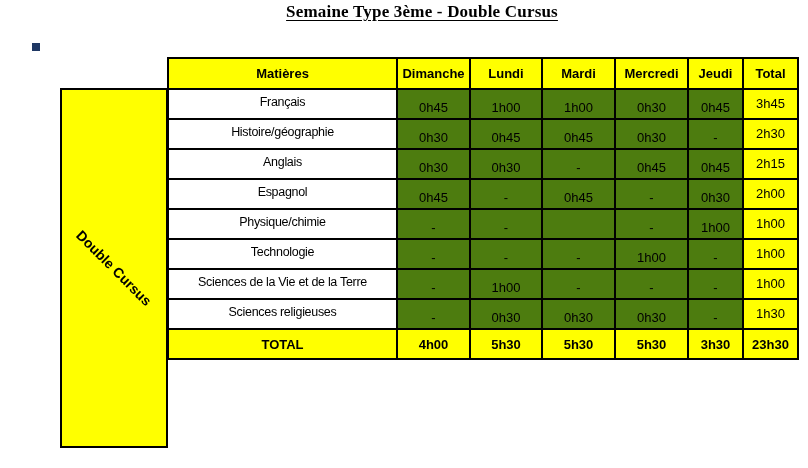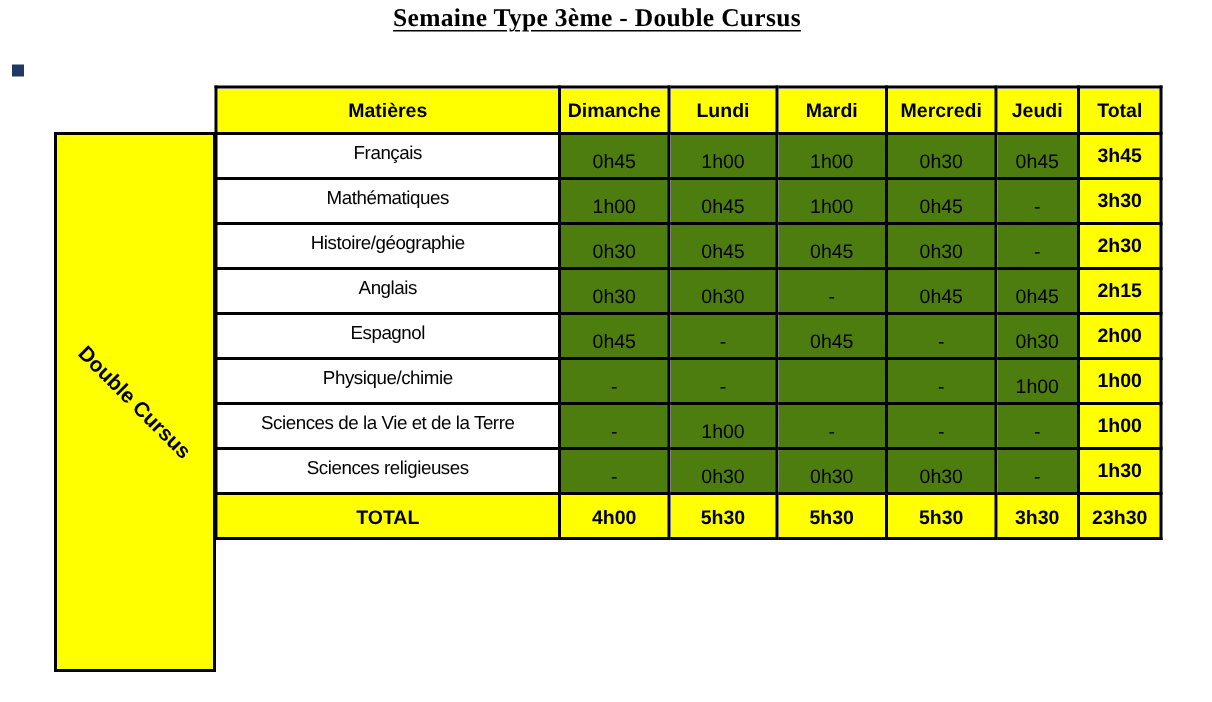--- a/index.html
+++ b/index.html
@@ -10,21 +10,21 @@
   *{box-sizing:border-box;}
   html,body{margin:0;padding:0;}
   body{
     width:808px;height:468px;
     background:#ffffff;
     font-family:"Liberation Sans",sans-serif;
     color:#000;
     position:relative;
     overflow:hidden;
   }
-  .page{position:absolute;inset:0;}
+  .page{position:absolute;inset:0;margin-left:24px;}
   .title{
     position:absolute;
     top:2px;left:0;width:796px;
     margin:0;
     text-align:center;
     font-family:"Liberation Serif",serif;
     font-size:17px;
     font-weight:bold;
     text-decoration:underline;
     text-underline-offset:3px;
@@ -86,21 +86,21 @@
   .schedule td.val{
     vertical-align:middle;
     padding-top:7px;
     background:#4d7c0f;
     font-weight:normal;
   }
   .schedule td.total-col{
     background:var(--highlight);
     vertical-align:middle;
     padding-bottom:2px;
-    font-weight:bold;
+    font-weight:normal;
   }
   .schedule tr.total-row td{
     background:var(--highlight);
     font-weight:bold;
     padding:0;
     vertical-align:middle;
     letter-spacing:0;
     font-size:13px;
   }
 </style>
@@ -140,29 +140,20 @@
         <tr>
           <td class="subject">Français</td>
           <td class="val">0h45</td>
           <td class="val">1h00</td>
           <td class="val">1h00</td>
           <td class="val">0h30</td>
           <td class="val">0h45</td>
           <td class="total-col">3h45</td>
         </tr>
         <tr>
-          <td class="subject">Mathématiques</td>
-          <td class="val">1h00</td>
-          <td class="val">0h45</td>
-          <td class="val">1h00</td>
-          <td class="val">0h45</td>
-          <td class="val">-</td>
-          <td class="total-col">3h30</td>
-        </tr>
-        <tr>
           <td class="subject">Histoire/géographie</td>
           <td class="val">0h30</td>
           <td class="val">0h45</td>
           <td class="val">0h45</td>
           <td class="val">0h30</td>
           <td class="val">-</td>
           <td class="total-col">2h30</td>
         </tr>
         <tr>
           <td class="subject">Anglais</td>
@@ -182,20 +173,29 @@
           <td class="val">0h30</td>
           <td class="total-col">2h00</td>
         </tr>
         <tr>
           <td class="subject">Physique/chimie</td>
           <td class="val">-</td>
           <td class="val">-</td>
           <td class="val"></td>
           <td class="val">-</td>
           <td class="val">1h00</td>
+          <td class="total-col">1h00</td>
+        </tr>
+        <tr>
+          <td class="subject">Technologie</td>
+          <td class="val">-</td>
+          <td class="val">-</td>
+          <td class="val">-</td>
+          <td class="val">1h00</td>
+          <td class="val">-</td>
           <td class="total-col">1h00</td>
         </tr>
         <tr>
           <td class="subject">Sciences de la Vie et de la Terre</td>
           <td class="val">-</td>
           <td class="val">1h00</td>
           <td class="val">-</td>
           <td class="val">-</td>
           <td class="val">-</td>
           <td class="total-col">1h00</td>

